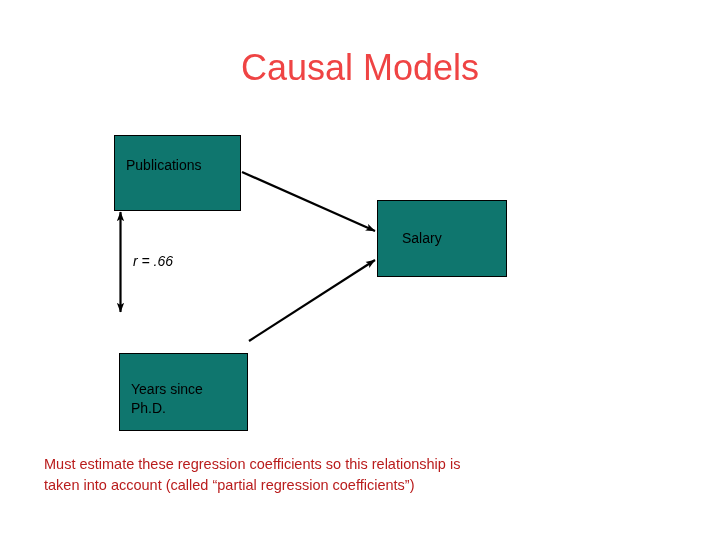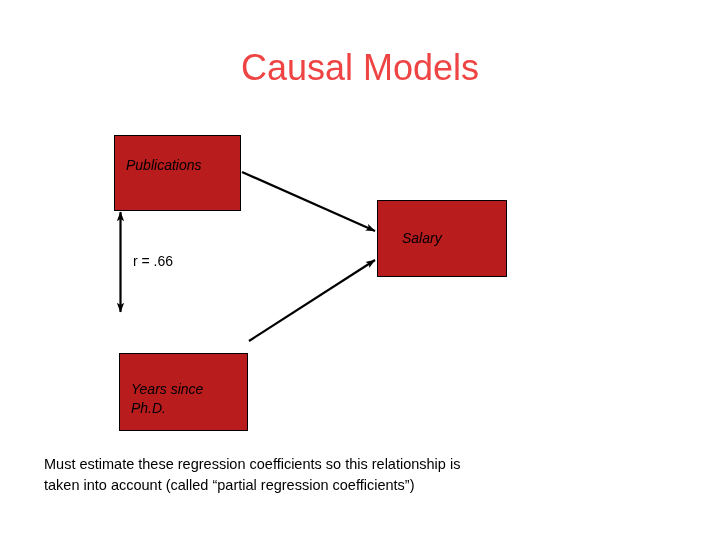--- a/index.html
+++ b/index.html
@@ -41,25 +41,24 @@
     position: absolute;
     left: 0; top: 0;
     width: 720px;
     height: 540px;
     pointer-events: none;
   }
   .node-box {
     position: absolute;
     box-sizing: border-box;
     border: 1px solid #000000;
-    background: #b91c1c;
+    background: #0f766e;
     font-size: 14px;
     line-height: 19px;
     color: #000000;
-    font-style: italic;
   }
   .node-label {
     position: absolute;
     left: 11px;
     font-size: 14px;
     line-height: 19px;
     color: #000000;
     white-space: pre-line;
   }
   #node-publications {
@@ -92,29 +91,30 @@
     top: 26px;
   }
   #correlation-label {
     position: absolute;
     left: 133px;
     top: 252px;
     font-size: 14px;
     line-height: 18px;
     color: #000000;
     white-space: nowrap;
+    font-style: italic;
   }
   #caption-text {
     position: absolute;
     left: 44px;
     top: 454px;
     width: 620px;
     font-size: 14.5px;
     line-height: 21px;
-    color: #000000;
+    color: #b91c1c;
   }
   #caption-text .caption-line {
     display: block;
     white-space: nowrap;
   }
 </style>
 </head>
 <body>
 
 <div id="slide">

